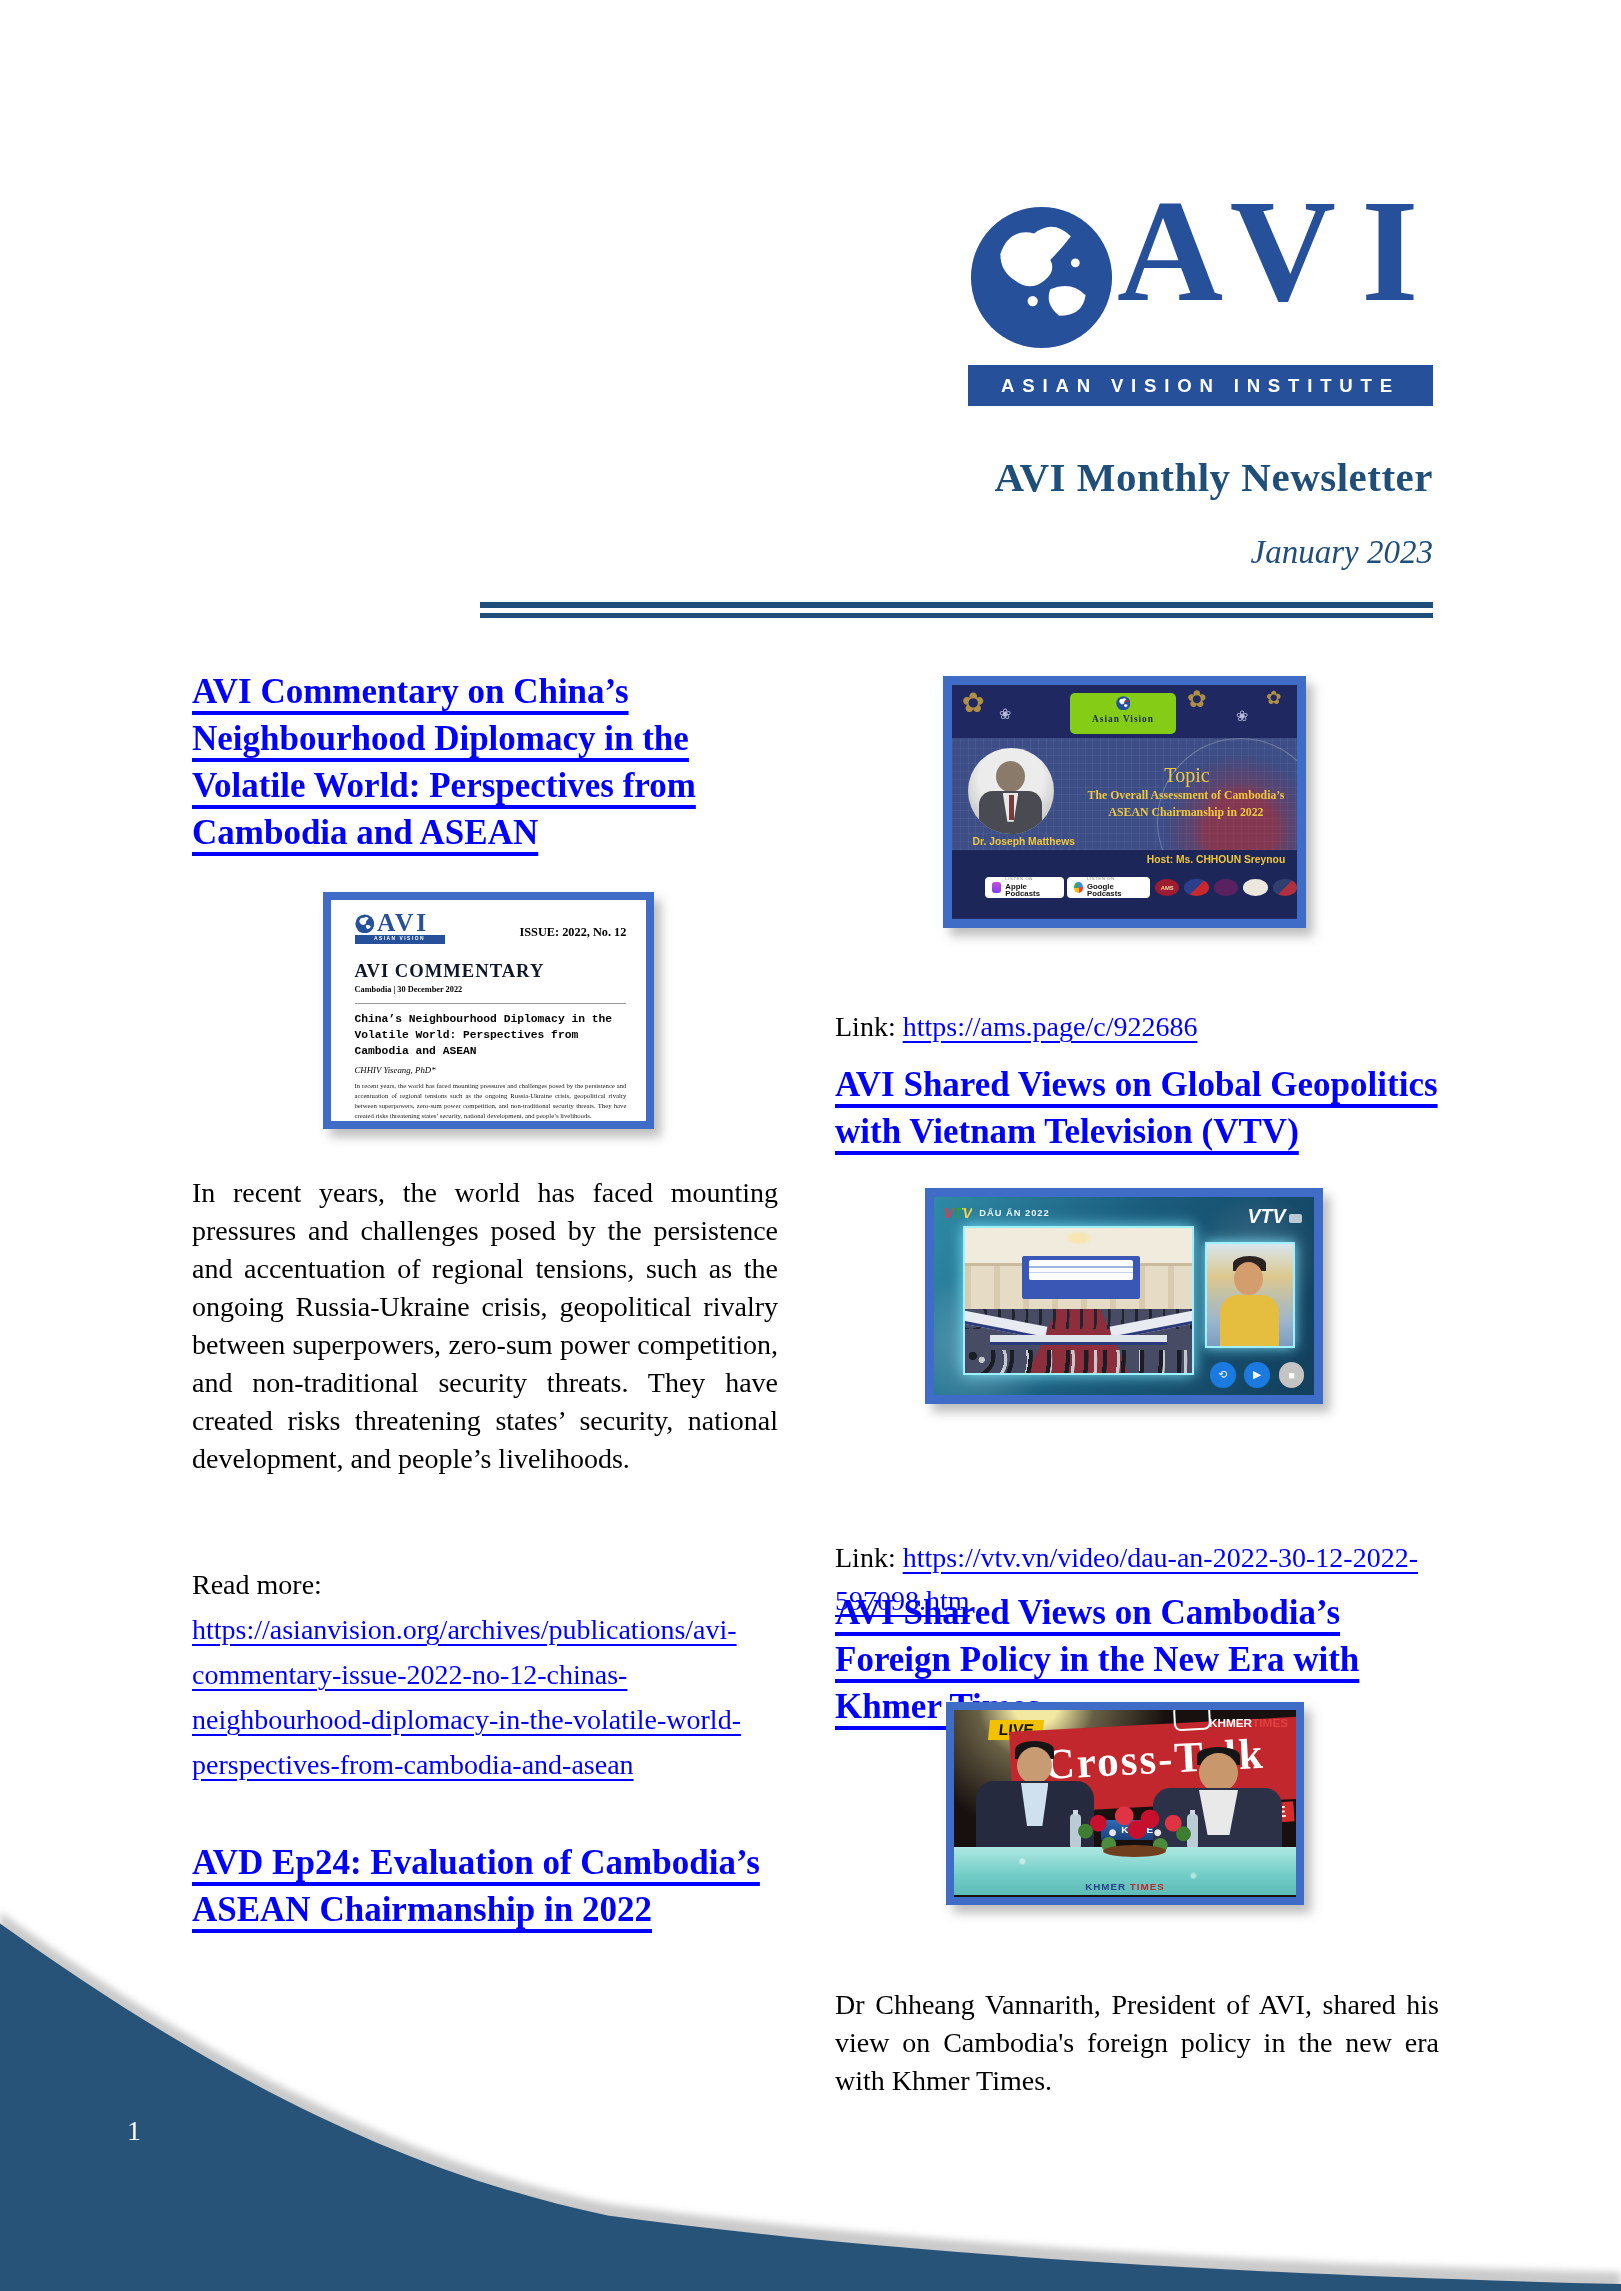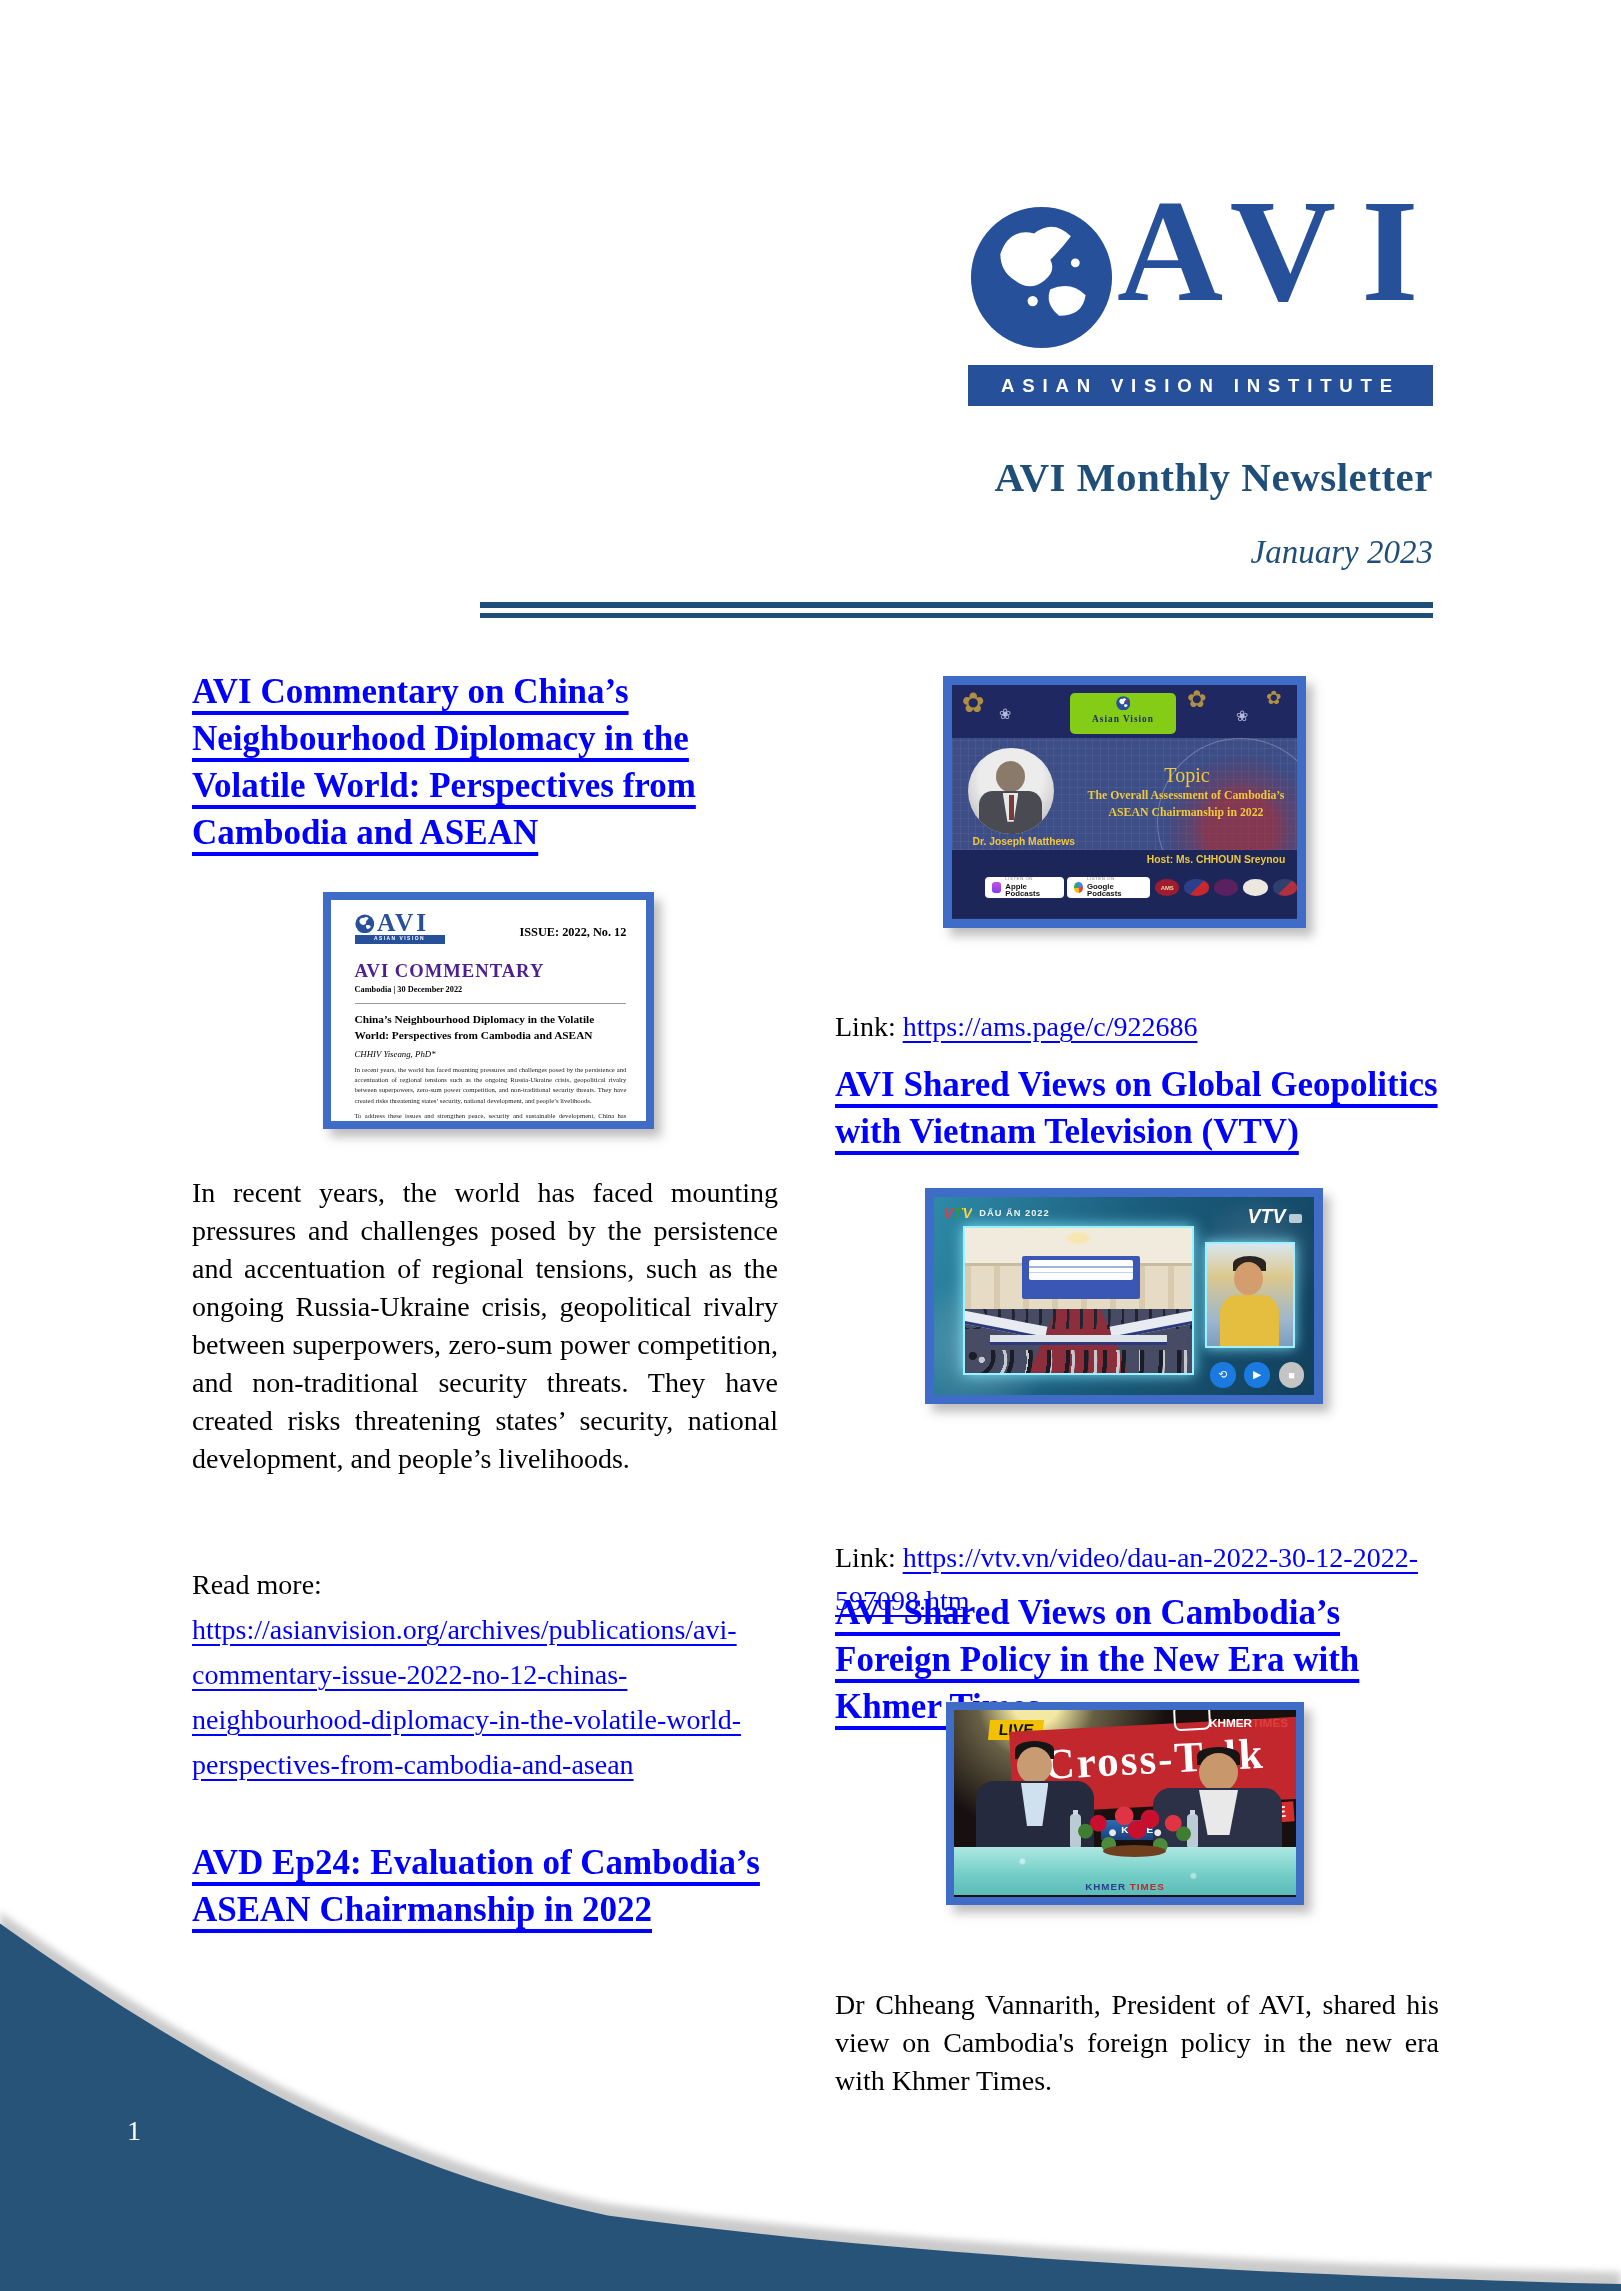--- a/index.html
+++ b/index.html
@@ -55,24 +55,24 @@
   .doc-top { display:flex; justify-content:space-between; align-items:flex-start; }
   .mini-logo { position:relative; width:90px; height:35px; }
   .mini-globe { position:absolute; left:0; top:0; width:19.6px; height:19.6px; }
   .mini-avi { position:absolute; left:22.5px; top:-5.9px; font-size:25.5px; color:#27509B; letter-spacing:2.9px; font-weight:600; }
   .mini-banner {
     position:absolute; left:0; top:21.6px; width:90px; height:8.8px; background:#27509B; color:#fff;
     font-family:"Liberation Sans", sans-serif; font-size:4.9px; letter-spacing:1.5px;
     text-align:center; line-height:8.8px; font-weight:bold;
   }
   .doc-issue { font-size:12.3px; font-weight:bold; margin-top:11.8px; }
-  .doc-title { font-size:18.6px; font-weight:bold; color:#4c1d95; letter-spacing:1px; margin-top:11.8px; }
+  .doc-title { font-size:18.6px; font-weight:bold; color:#0f172a; letter-spacing:1px; margin-top:11.8px; }
   .doc-dateline { font-size:8.3px; font-weight:bold; margin-top:2.9px; }
   .doc-rule { border-top:1px solid #9a9a9a; margin-top:8.8px; }
-  .doc-heading { font-size:11.3px; font-weight:bold; line-height:1.4; margin-top:7.8px; }
+  .doc-heading { font-size:11.3px; font-weight:bold; line-height:1.4; margin-top:7.8px;font-family:Liberation Mono, monospace; }
   .doc-author { font-size:8.8px; font-style:italic; margin-top:5.9px; }
   .doc-para { font-size:6.7px; line-height:1.5; text-align:justify; color:#1c1c1c; margin-top:5.9px; }
 
   
   .pod-frame {
     position:absolute; left:943px; top:676px; width:363px; height:252px;
     border:9.8px solid #3f6cc7; background:#27306b; overflow:hidden;
     box-shadow:6.9px 7.8px 9.8px rgba(110,110,110,.45);
   }
   .pod-top { position:absolute; left:0; top:0; width:100%; height:53px; background:#1f2860; }

